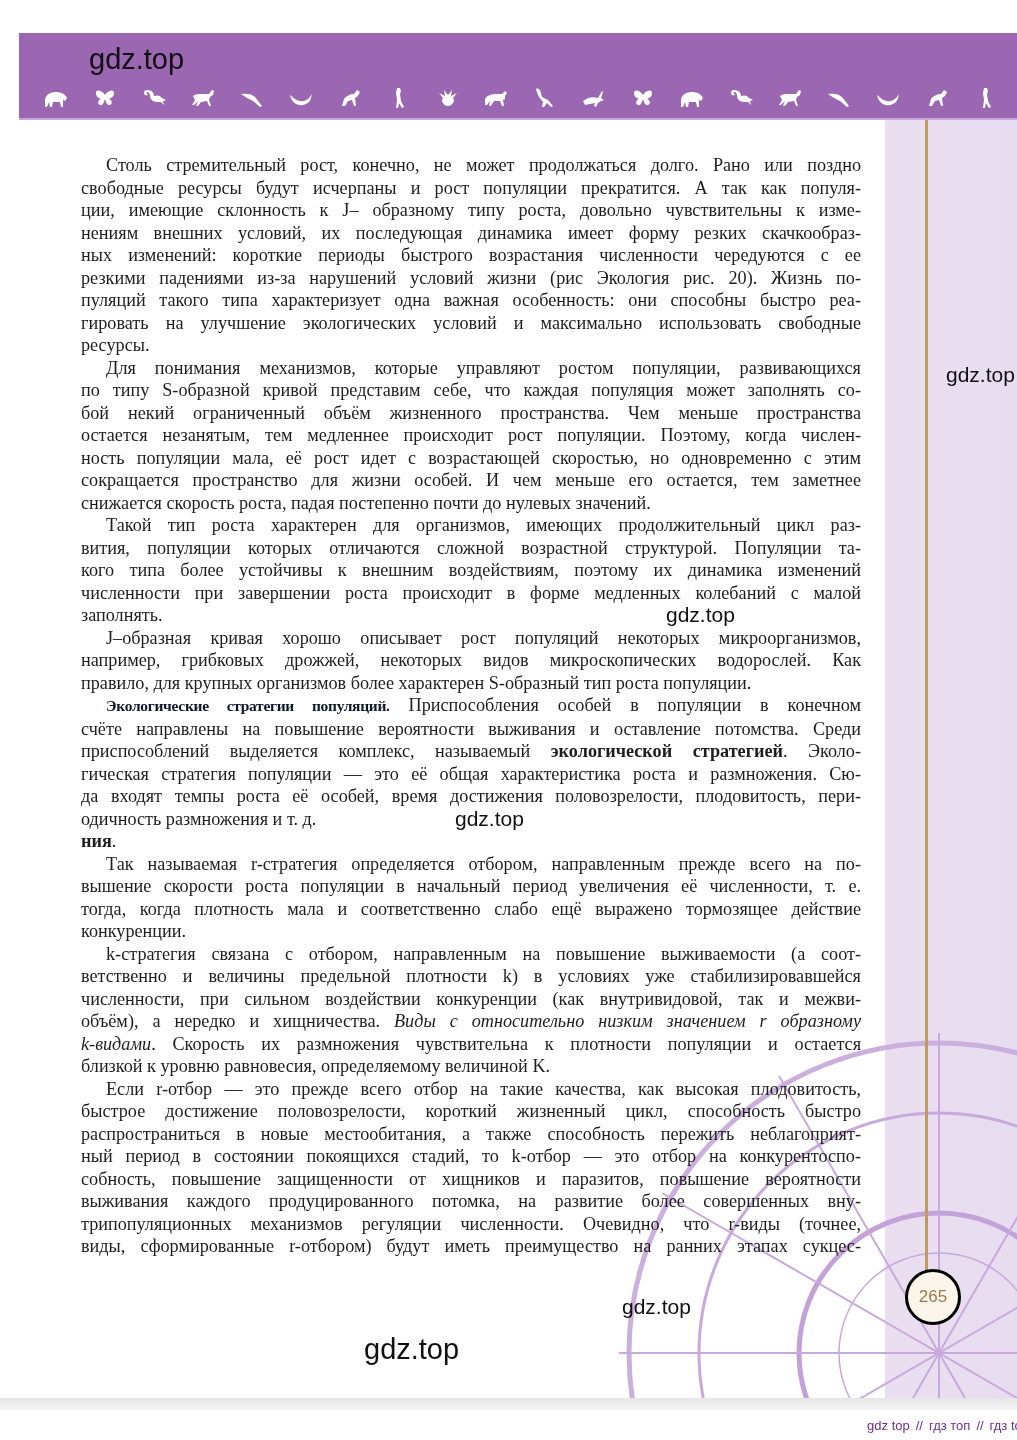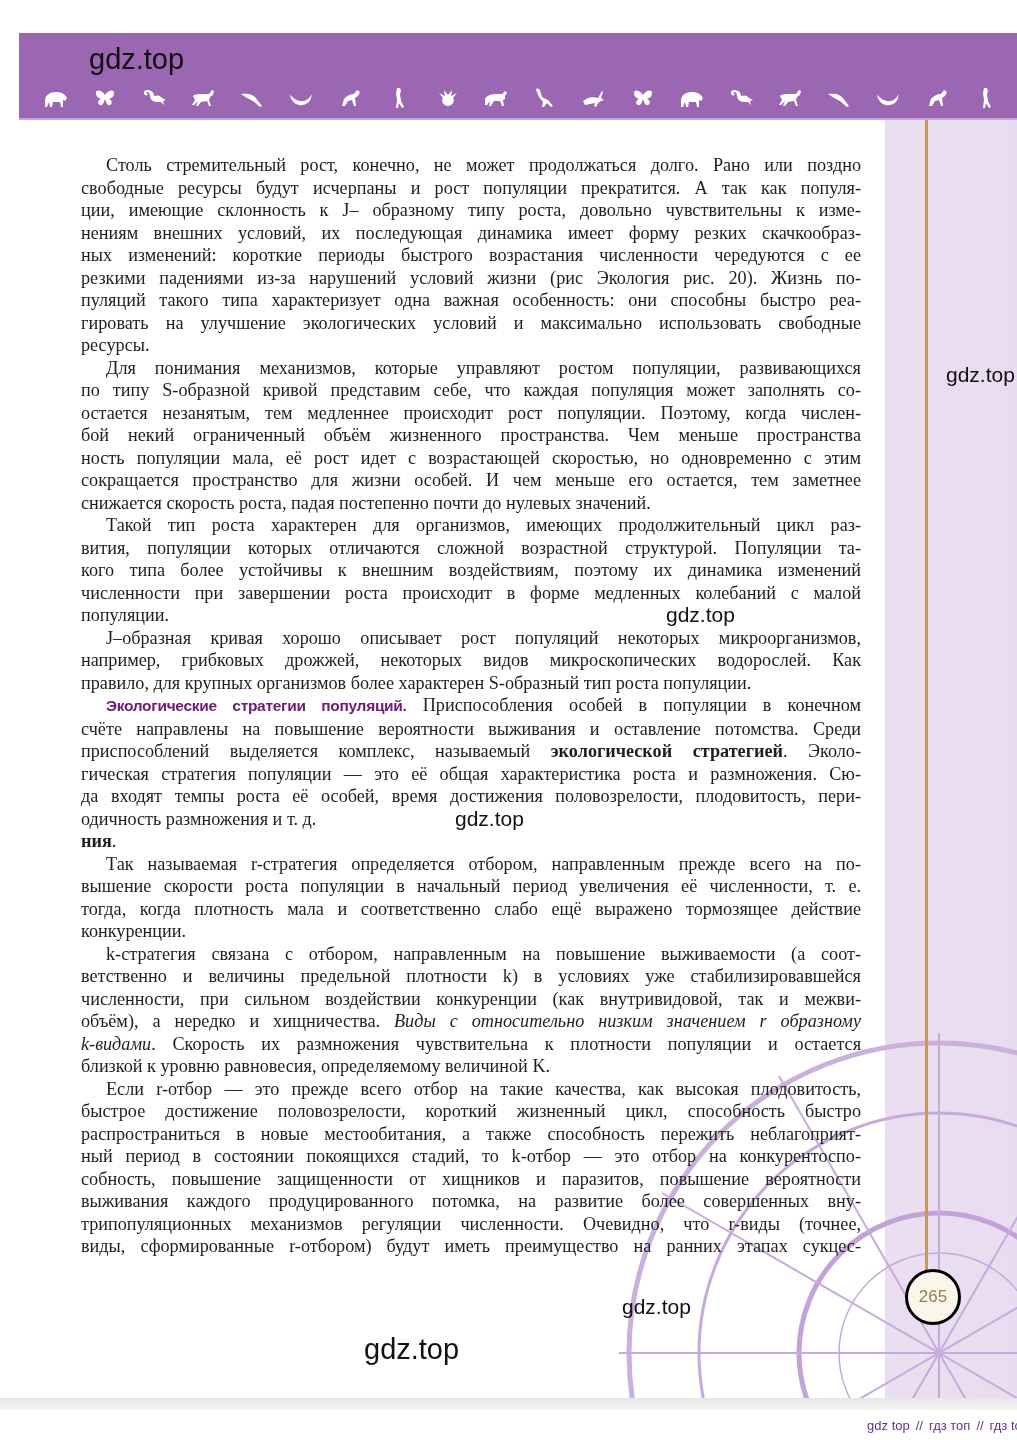--- a/index.html
+++ b/index.html
@@ -58,21 +58,21 @@
   }
 
   .text-col {
     position: absolute; top: 121px; left: 62px; width: 780px;
     font-size: 18.2px; line-height: 22.5px; text-align: justify;
     font-family: "Liberation Serif", serif; color: #1e1e1e;
   }
   .text-col .line { display: block; text-align: justify; text-align-last: justify; white-space: nowrap; }
   .text-col .line.last { text-align-last: left; }
   .text-col .line.first { padding-left: 25px; }
-  .hl { font-family: Liberation Sans, sans-serif; font-weight: bold; color: #701a75; font-size: 15.5px; letter-spacing: -0.3px; }
+  .hl { font-family: Liberation Serif, serif; font-weight: bold; color: #0f172a; font-size: 15.5px; letter-spacing: -0.3px; }
   b { font-weight: bold; }
   i { font-style: italic; }
 
   .wm {
     position: absolute; font-family: "Liberation Sans", sans-serif; color: #111;
   }
 
   .bottom-shadow {
     position: absolute; top: 1398px; left: 0; width: 1017px; height: 12px;
     background: linear-gradient(#e6e6e6, #f3f3f3);
@@ -225,32 +225,32 @@
       <span class="line">нениям внешних условий, их последующая динамика имеет форму резких скачкообраз-</span>
       <span class="line">ных изменений: короткие периоды быстрого возрастания численности чередуются с ее</span>
       <span class="line">резкими падениями из-за нарушений условий жизни (рис Экология рис. 20). Жизнь по-</span>
       <span class="line">пуляций такого типа характеризует одна важная особенность: они способны быстро реа-</span>
       <span class="line">гировать на улучшение экологических условий и максимально использовать свободные</span>
       <span class="line last">ресурсы.</span>
     </div>
     <div>
       <span class="line first">Для понимания механизмов, которые управляют ростом популяции, развивающихся</span>
       <span class="line">по типу S-образной кривой представим себе, что каждая популяция может заполнять со-</span>
+      <span class="line">бой некий ограниченный объём жизненного пространства. Чем меньше пространства</span>
       <span class="line">остается незанятым, тем медленнее происходит рост популяции. Поэтому, когда числен-</span>
-      <span class="line">бой некий ограниченный объём жизненного пространства. Чем меньше пространства</span>
       <span class="line">ность популяции мала, её рост идет с возрастающей скоростью, но одновременно с этим</span>
       <span class="line">сокращается пространство для жизни особей. И чем меньше его остается, тем заметнее</span>
       <span class="line last">снижается скорость роста, падая постепенно почти до нулевых значений.</span>
     </div>
     <div>
       <span class="line first">Такой тип роста характерен для организмов, имеющих продолжительный цикл раз-</span>
       <span class="line">вития, популяции которых отличаются сложной возрастной структурой. Популяции та-</span>
       <span class="line">кого типа более устойчивы к внешним воздействиям, поэтому их динамика изменений</span>
       <span class="line">численности при завершении роста происходит в форме медленных колебаний с малой</span>
-      <span class="line last">популяции.</span>
+      <span class="line last">заполнять.</span>
     </div>
     <div>
       <span class="line first">J–образная кривая хорошо описывает рост популяций некоторых микроорганизмов,</span>
       <span class="line">например, грибковых дрожжей, некоторых видов микроскопических водорослей. Как</span>
       <span class="line last">правило, для крупных организмов более характерен S-образный тип роста популяции.</span>
     </div>
     <div>
       <span class="line first"><span class="hl">Экологические стратегии популяций.</span><span> Приспособления особей в популяции в конечном</span></span>
       <span class="line">счёте направлены на повышение вероятности выживания и оставление потомства. Среди</span>
       <span class="line"><span>приспособлений выделяется комплекс, называемый </span><b>экологической стратегией</b><span>. Эколо-</span></span>

